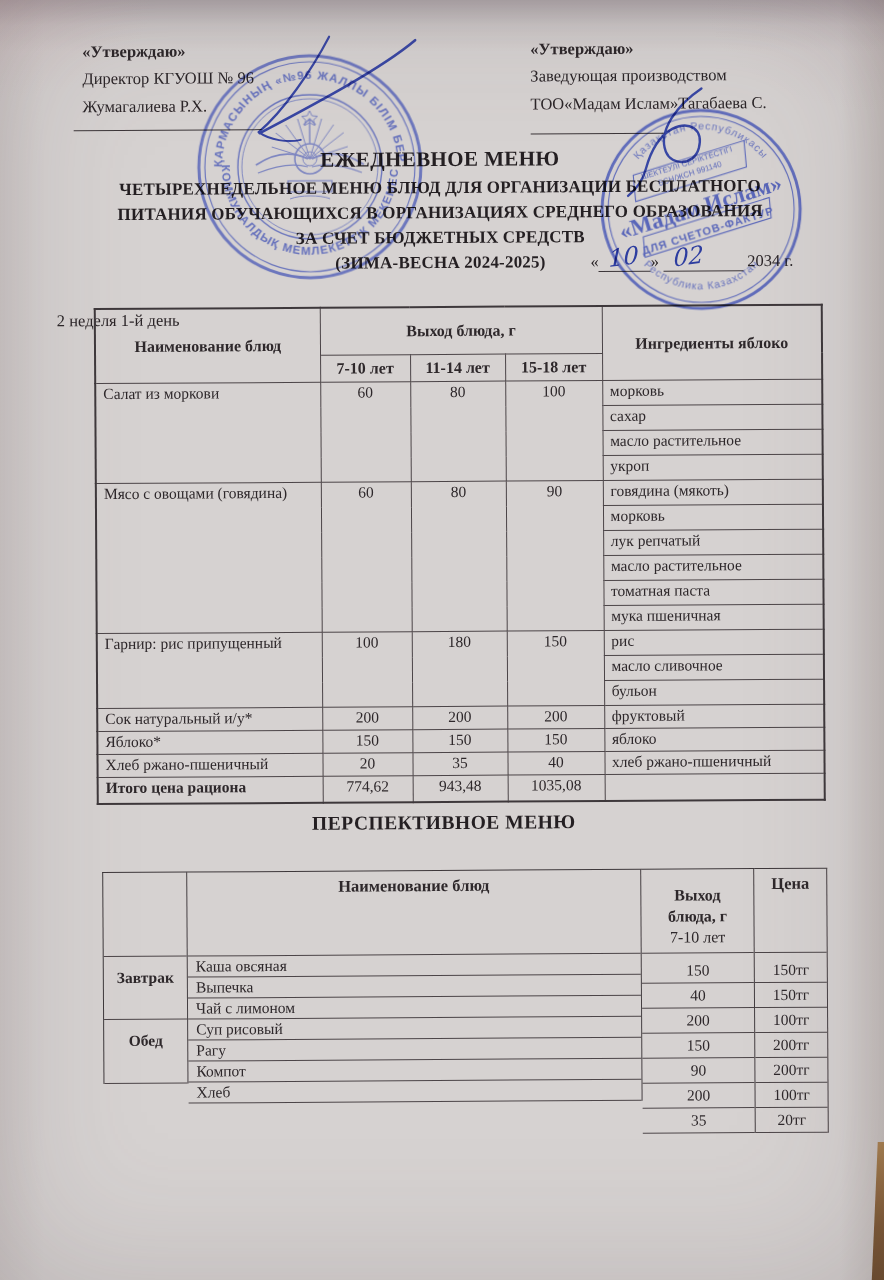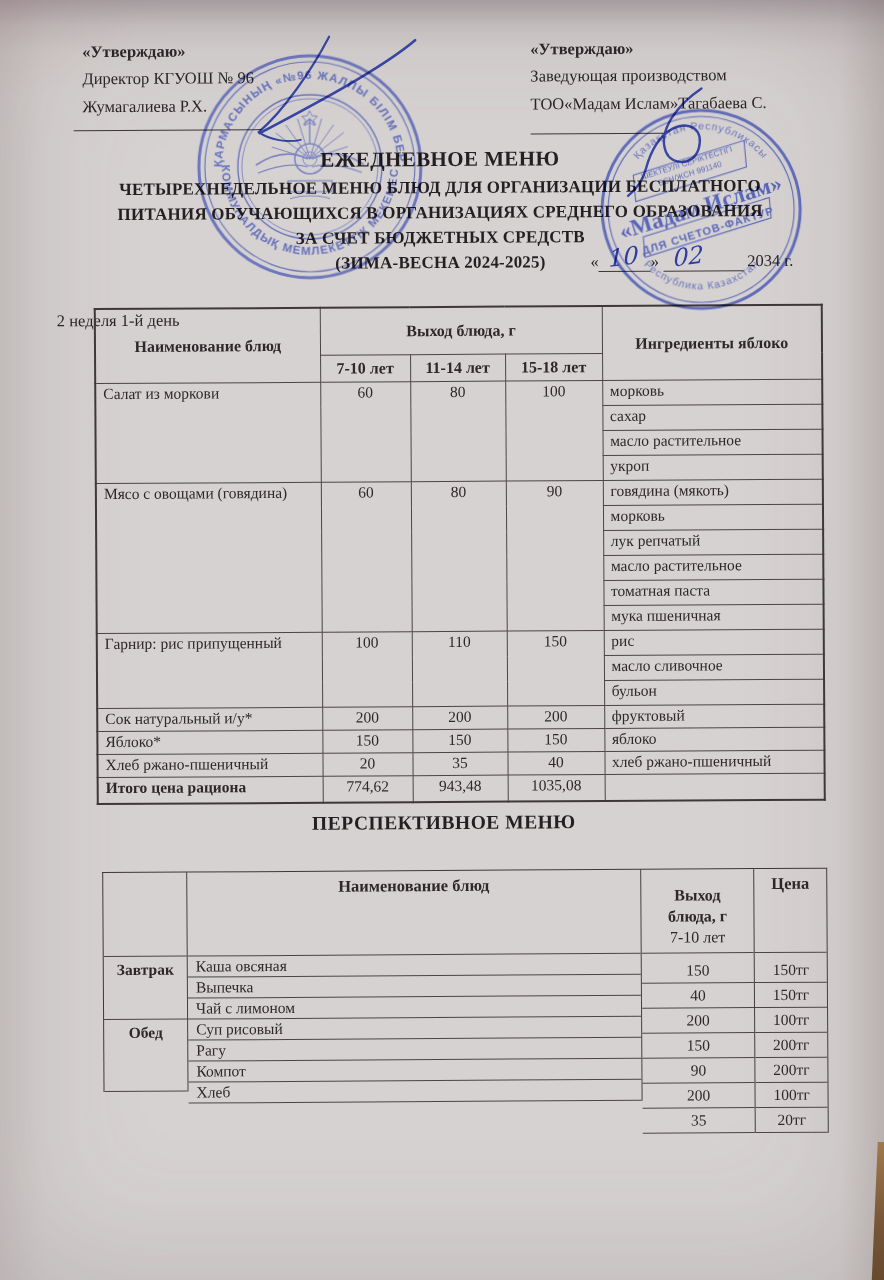--- a/index.html
+++ b/index.html
@@ -67,21 +67,21 @@
   #t2{position:absolute;left:100px;top:870px;display:flex;align-items:flex-start;font-size:15.5px;color:#2e282b;}
   .t2col{border-right:1.5px solid #453f42;border-top:1.8px solid #3e383b;box-sizing:border-box;}
   .t2col.cat{width:85px;border-left:1.8px solid #3e383b;}
   .t2col.names{width:454px;}
   .t2col.out{width:113px;}
   .t2col.price{width:73px;}
   .t2h{height:84px;border-bottom:1.3px solid #4c4548;box-sizing:border-box;text-align:center;}
   .t2h .hb{font-weight:bold;font-size:16.5px;padding-top:5px;}
   .t2h .hb2{font-weight:bold;font-size:16px;line-height:1.3;padding-top:16px;}
   .t2h .hn{font-size:16px;line-height:1.3;}
-  .catcell{border-bottom:1.3px solid #4c4548;box-sizing:border-box;font-weight:bold;text-align:center;padding-top:4px;}
+  .catcell{border-bottom:1.3px solid #4c4548;box-sizing:border-box;font-weight:bold;text-align:center;padding-top:12px;}
   .namecell{height:21px;border-bottom:1.2px solid #4c4548;box-sizing:border-box;padding-left:8px;line-height:20px;white-space:nowrap;}
   .valcell{height:25px;border-bottom:1.2px solid #4c4548;box-sizing:border-box;text-align:center;line-height:24px;}
   .valcell.first{height:30px;line-height:34px;}
 
   
   .stamp{position:absolute;mix-blend-mode:multiply;filter:blur(.4px);z-index:30;pointer-events:none;}
   #inkOverlay{position:absolute;inset:0;z-index:31;mix-blend-mode:multiply;pointer-events:none;}
 </style>
 </head>
 <body>
@@ -169,21 +169,21 @@
         </tr>
         <tr class="sub">
           <td class="ing">томатная паста</td>
         </tr>
         <tr class="sub">
           <td class="ing">мука пшеничная</td>
         </tr>
         <tr class="sub">
           <td class="name" rowspan="3">Гарнир: рис припущенный</td>
           <td class="val" rowspan="3">100</td>
-          <td class="val" rowspan="3">110</td>
+          <td class="val" rowspan="3">180</td>
           <td class="val" rowspan="3">150</td>
           <td class="ing">рис</td>
         </tr>
         <tr class="sub">
           <td class="ing">масло сливочное</td>
         </tr>
         <tr class="sub">
           <td class="ing">бульон</td>
         </tr>
         <tr class="single">
@@ -217,21 +217,21 @@
       </tbody>
   </table>
 
   <div id="perspHeading">ПЕРСПЕКТИВНОЕ МЕНЮ</div>
 
   <div id="t2">
     <div class="t2col cat">
       <div class="t2h"></div>
       <div id="t2cats">
           <div class="catcell" style="height: 63px;">Завтрак</div>
-          <div class="catcell" style="height: 72px;">Обед</div>
+          <div class="catcell" style="height: 64px;">Обед</div>
         </div>
     </div>
     <div class="t2col names">
       <div class="t2h">
           <div class="hb">Наименование блюд</div>
         </div>
       <div id="t2names">
           <div class="namecell">Каша овсяная</div>
           <div class="namecell">Выпечка</div>
           <div class="namecell">Чай с лимоном</div>

